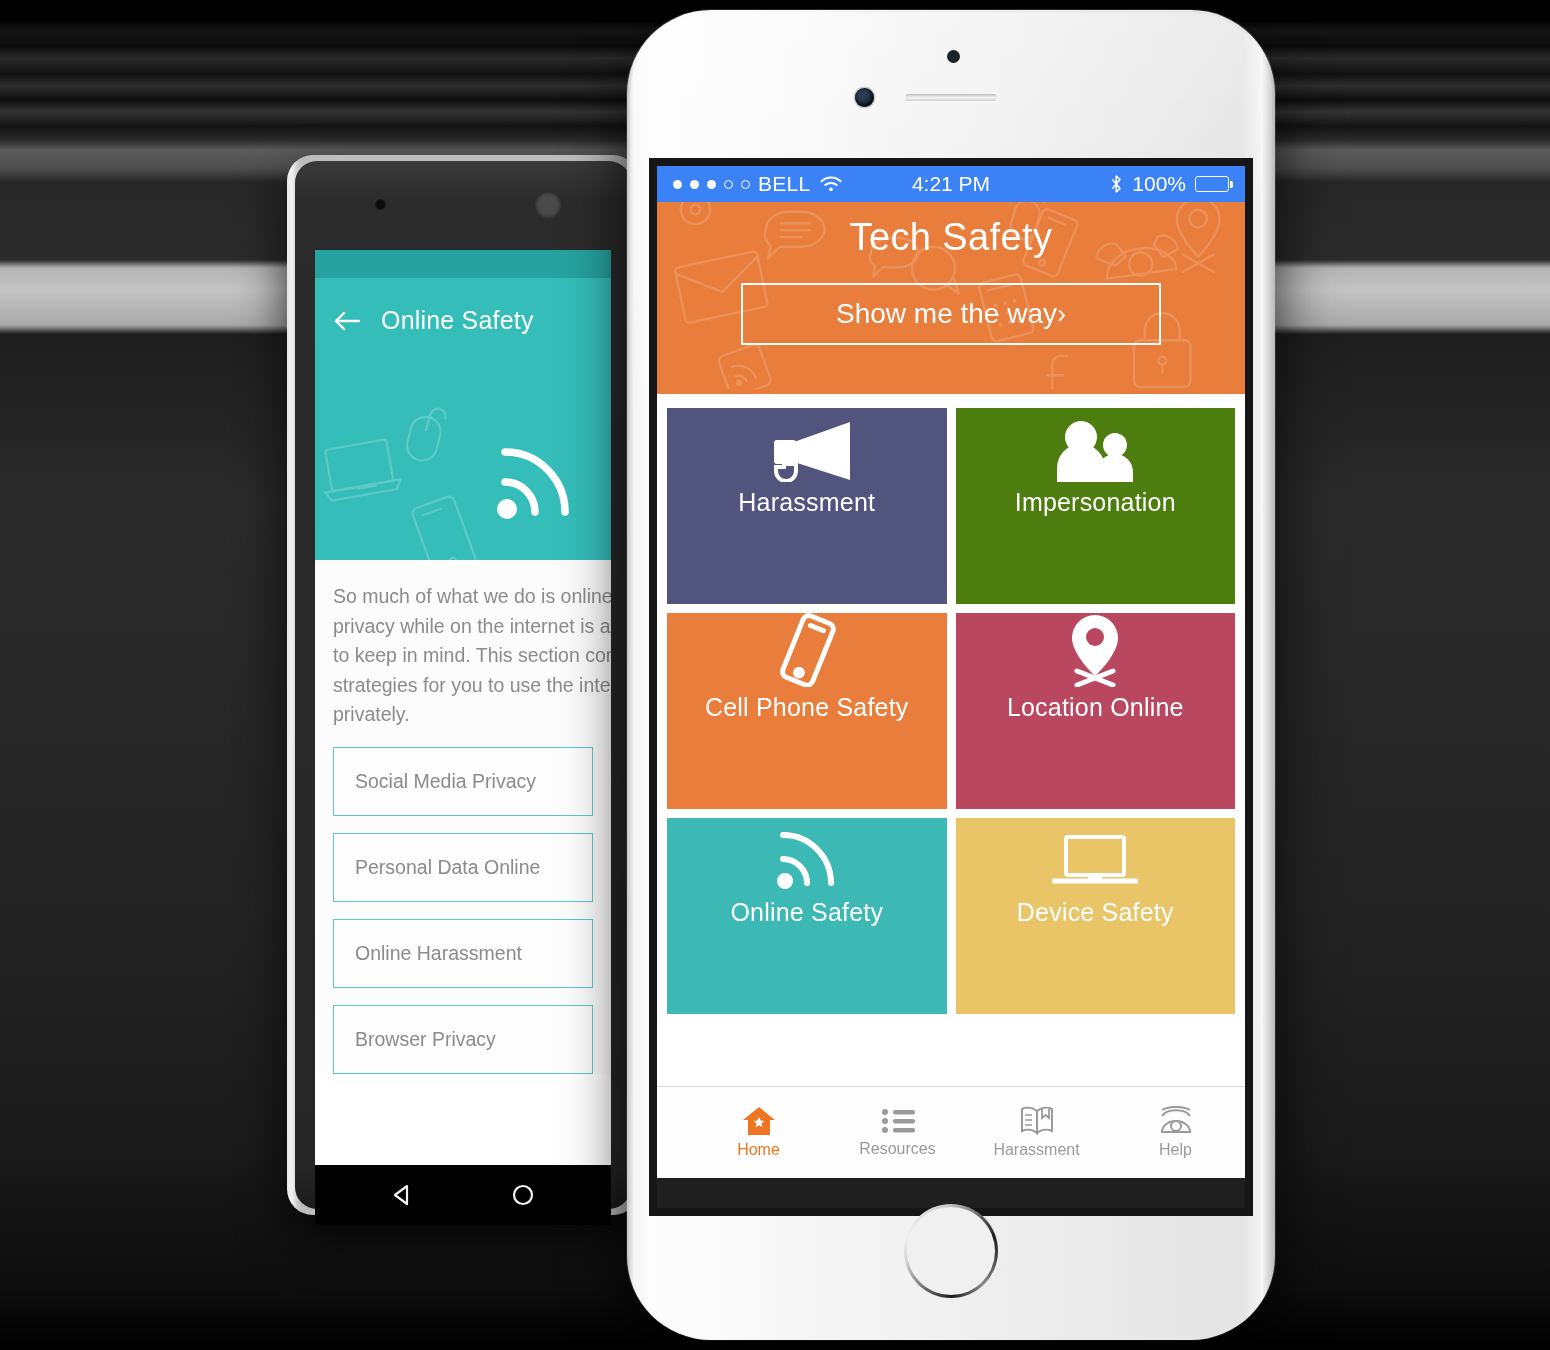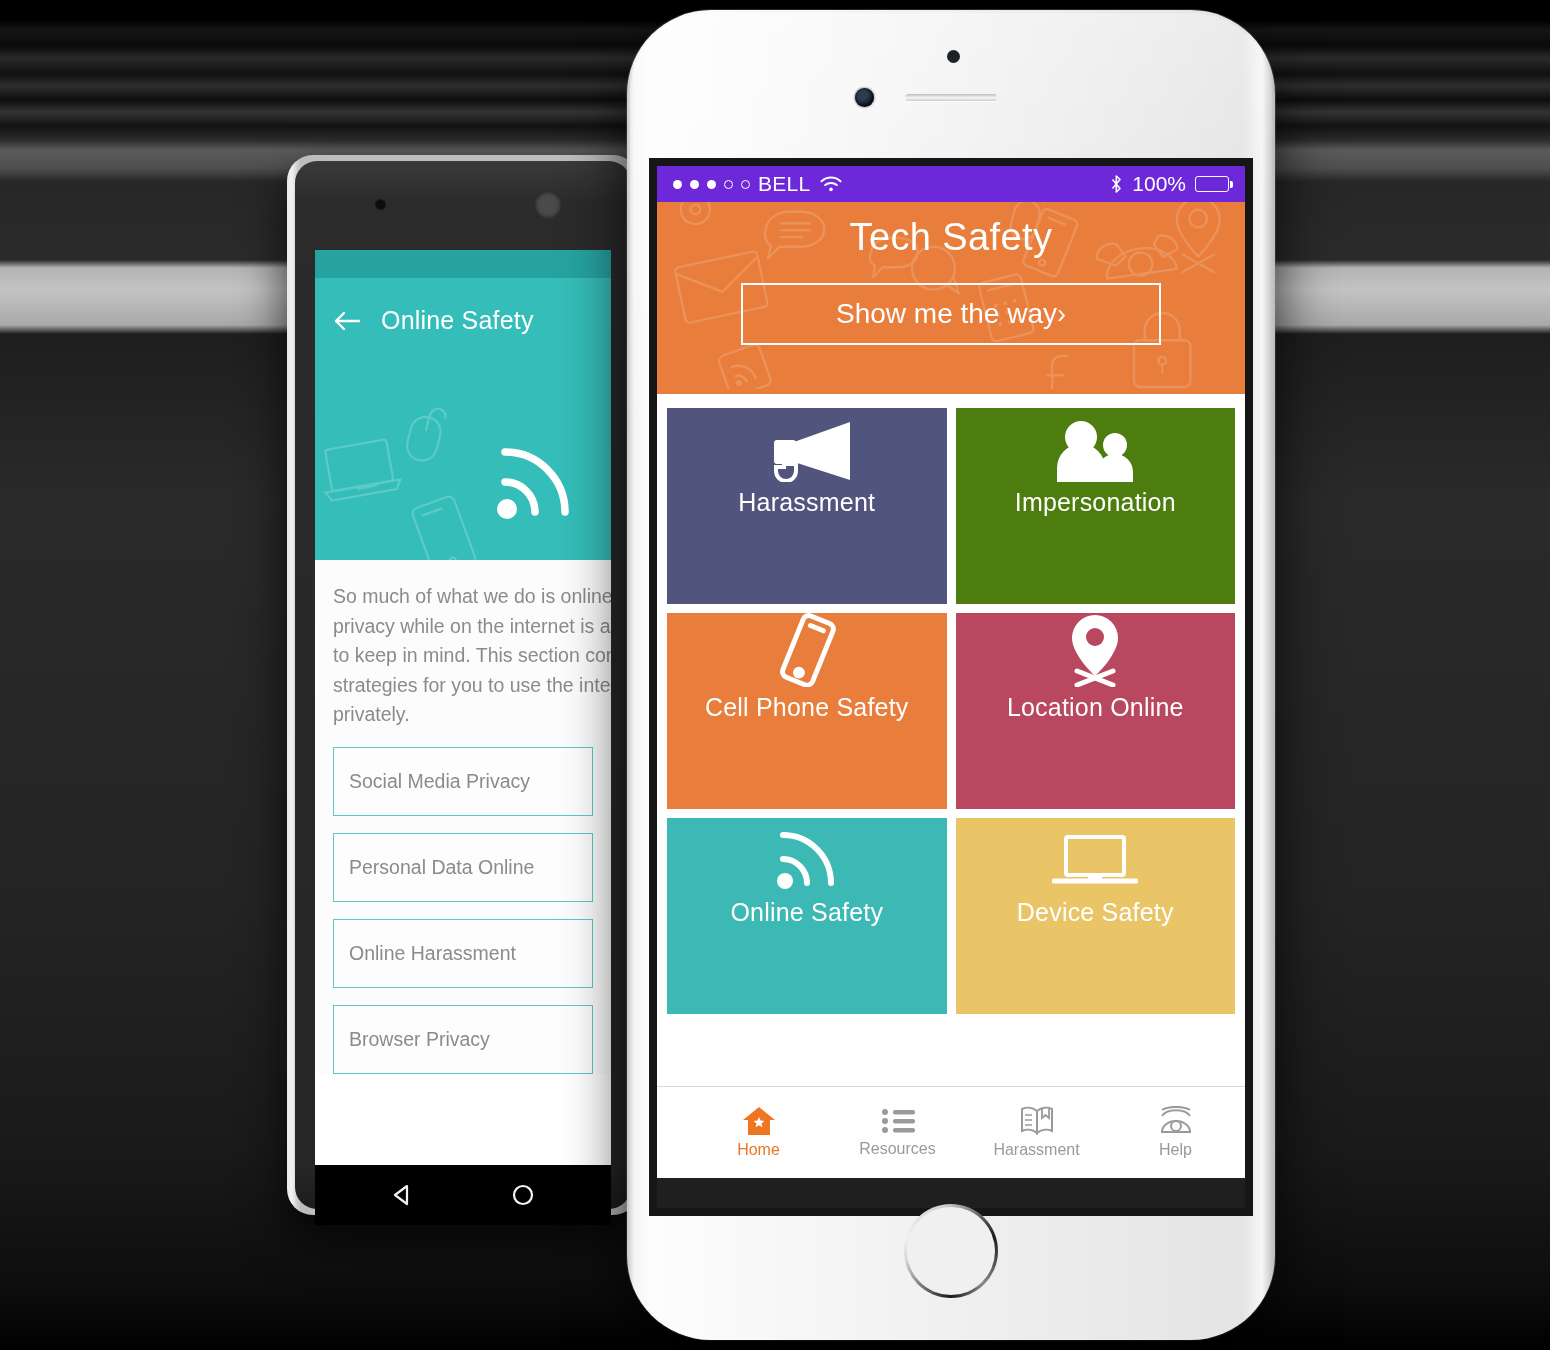--- a/index.html
+++ b/index.html
@@ -118,21 +118,21 @@
     font-size: 19.5px;
     line-height: 29.5px;
     white-space: pre;
   }
   .android-li {
     margin-top: 17px;
     height: 69px;
     border: 1px solid #5fc8c5;
     display: flex;
     align-items: center;
-    padding-left: 15px;
+    padding-left: 21px;
     color: #8b8b8b;
     font-size: 19.5px;
     background: #fdfdfd;
   }
   #android-navbar {
     position: absolute;
     left: 28px; top: 1010px;
     width: 296px; height: 60px;
     background: #000;
     display: flex;
@@ -205,21 +205,21 @@
     left: 22px; top: 148px;
     width: 604px; height: 1058px;
     background: #fff;
     overflow: hidden;
     border: 8px solid #161616;
   }
 
   
   #ios-statusbar {
     height: 36px;
-    background: #6d28d9;
+    background: #3b82f6;
     display: flex;
     align-items: center;
     padding: 0 16px;
     color: #fff;
     font-size: 21px;
     position: relative;
     z-index: 5;
   }
   #ios-sb-left { display: flex; align-items: center; gap: 8px; }
   .dot { width: 9px; height: 9px; border-radius: 50%; }
@@ -430,20 +430,21 @@
         <span class="dot filled"></span>
         <span class="dot empty"></span>
         <span class="dot empty"></span>
         <span id="ios-carrier">BELL</span>
         <svg width="24" height="18" viewBox="0 0 24 18" fill="none" stroke="#fff" stroke-width="2" stroke-linecap="round">
           <path d="M2.5 6.2 a14 14 0 0 1 19 0"></path>
           <path d="M6.2 10 a9 9 0 0 1 11.6 0"></path>
           <circle cx="12" cy="14.4" r="1.8" fill="#fff" stroke="none"></circle>
         </svg>
       </div>
+      <div id="ios-sb-center">4:21 PM</div>
       <div id="ios-sb-right">
         <svg width="13" height="20" viewBox="0 0 13 20" fill="none" stroke="#fff" stroke-width="1.6" stroke-linejoin="round">
           <path d="M2.5 5.5 L10 14.5 L6.3 18 V2 L10 5.5 L2.5 14.5"></path>
         </svg>
         <span>100%</span>
         <span id="ios-battery"><span id="ios-battery-fill"></span></span>
       </div>
     </div>
 
     <div id="ios-header">

